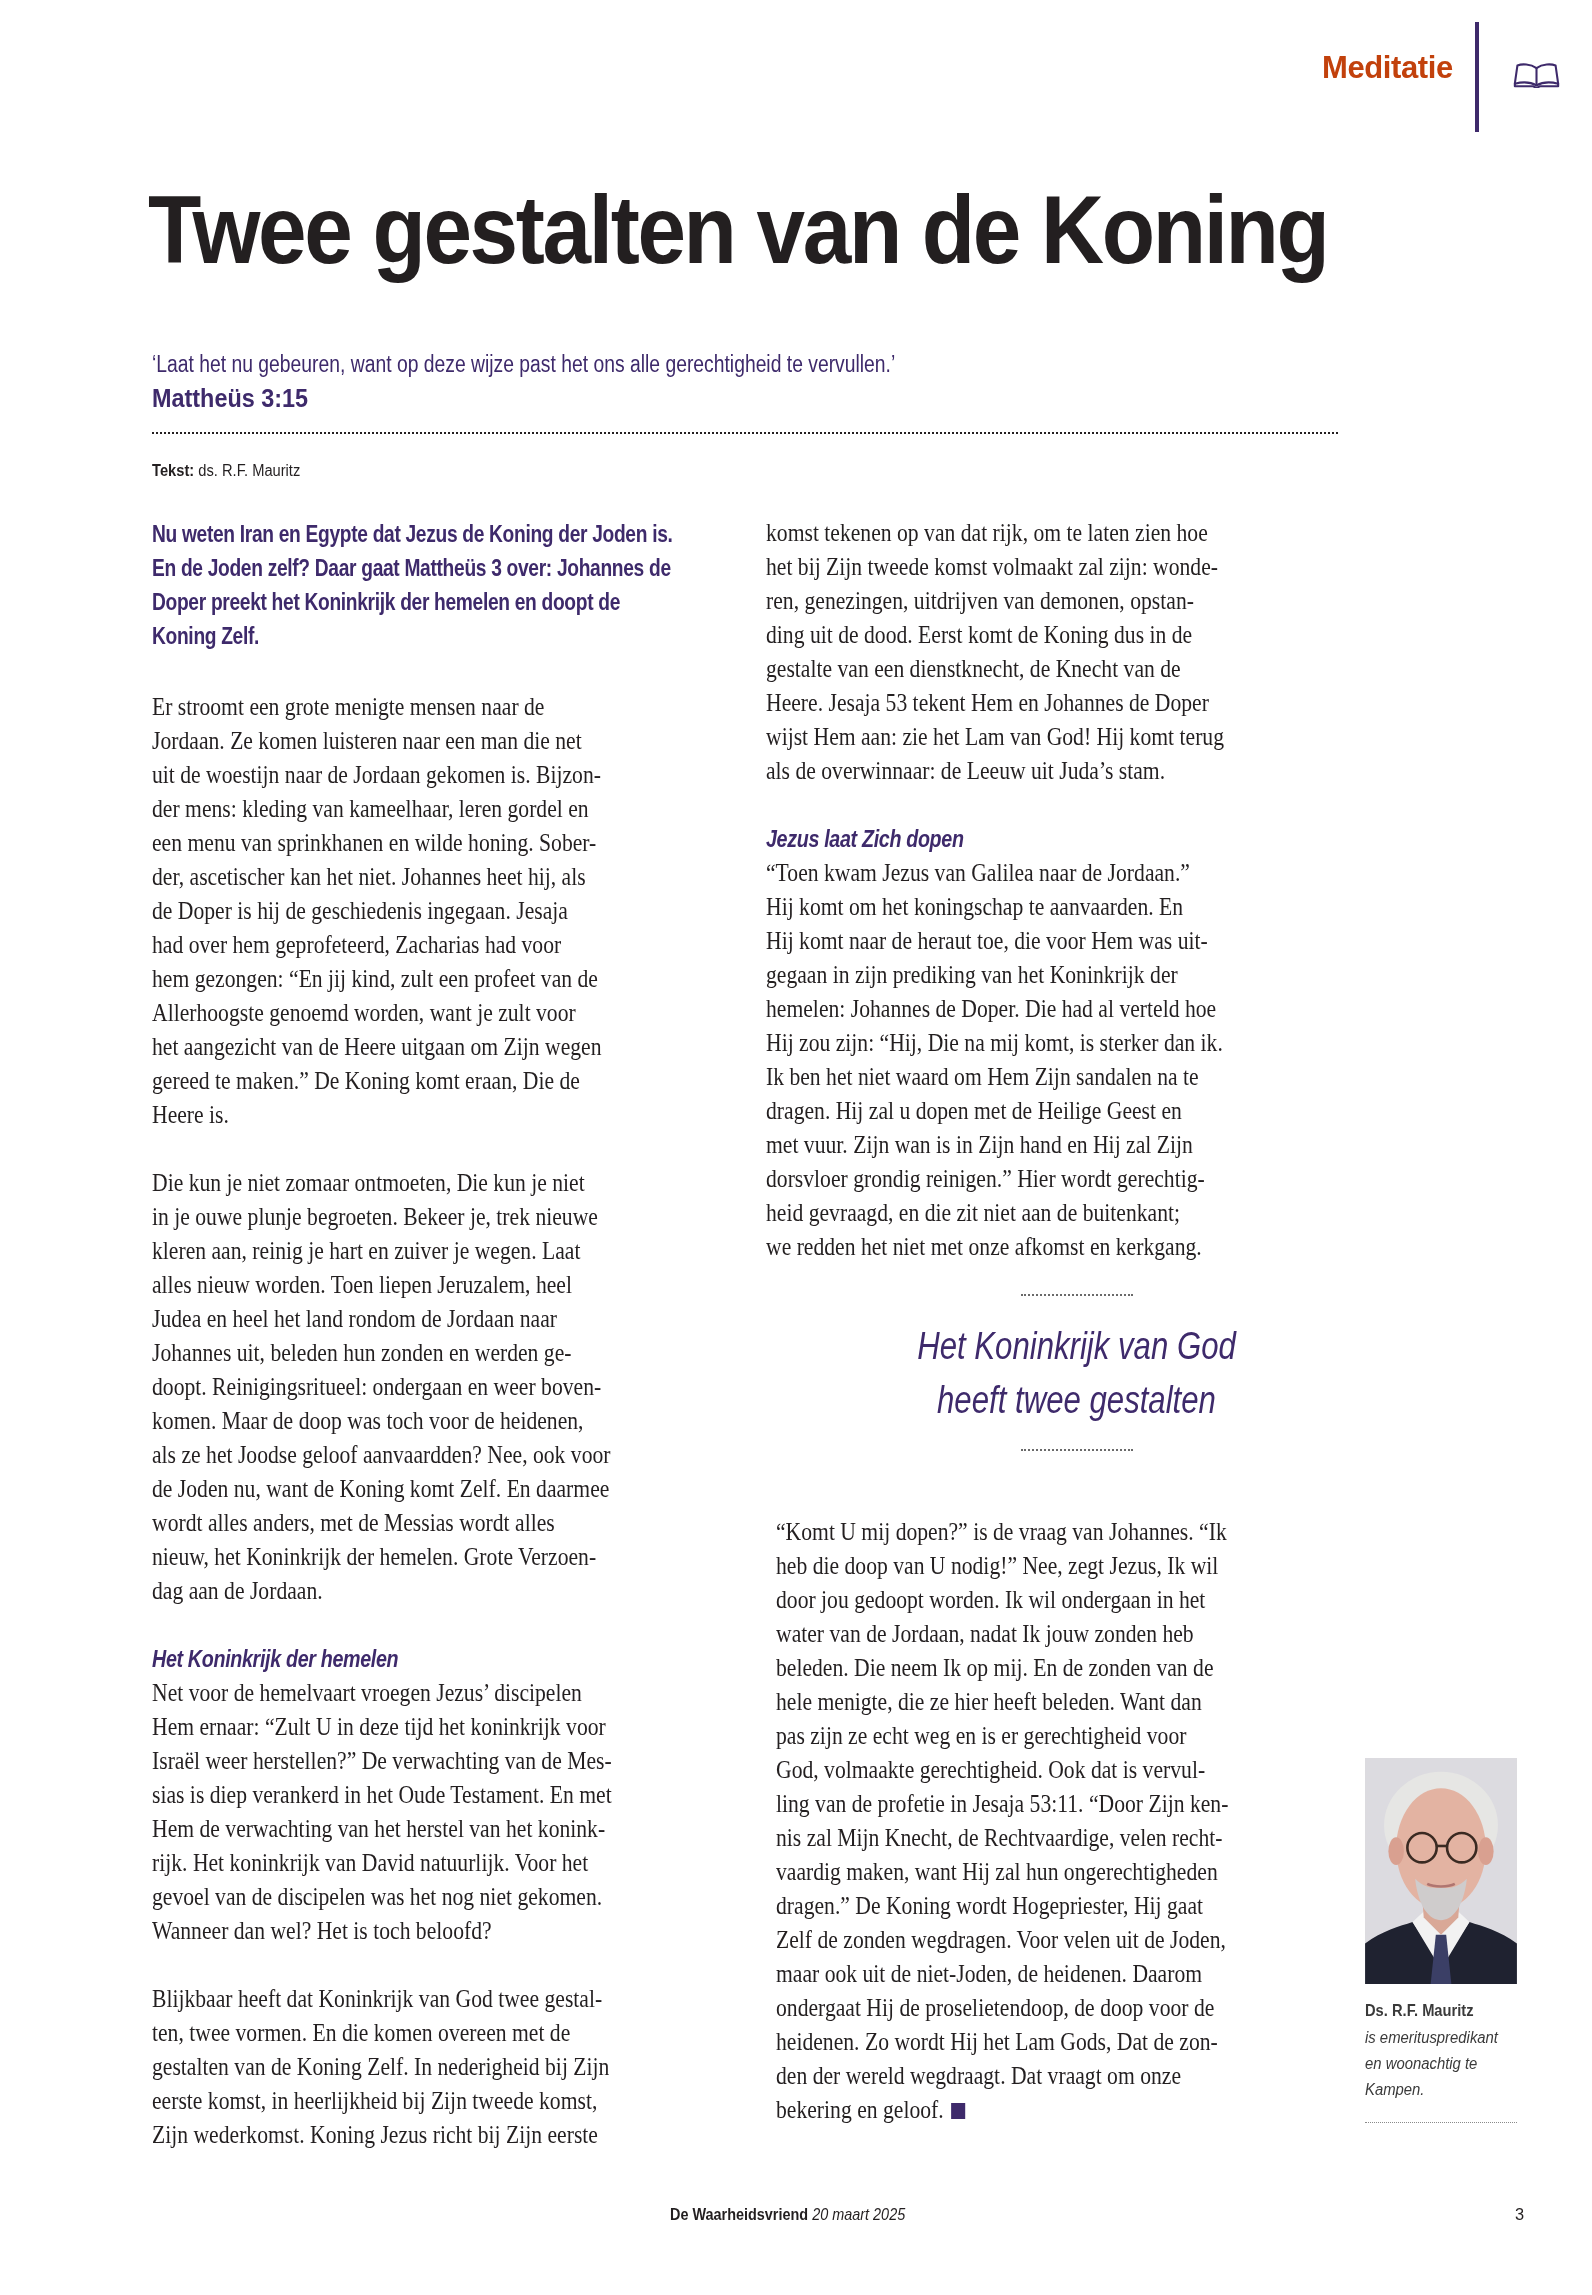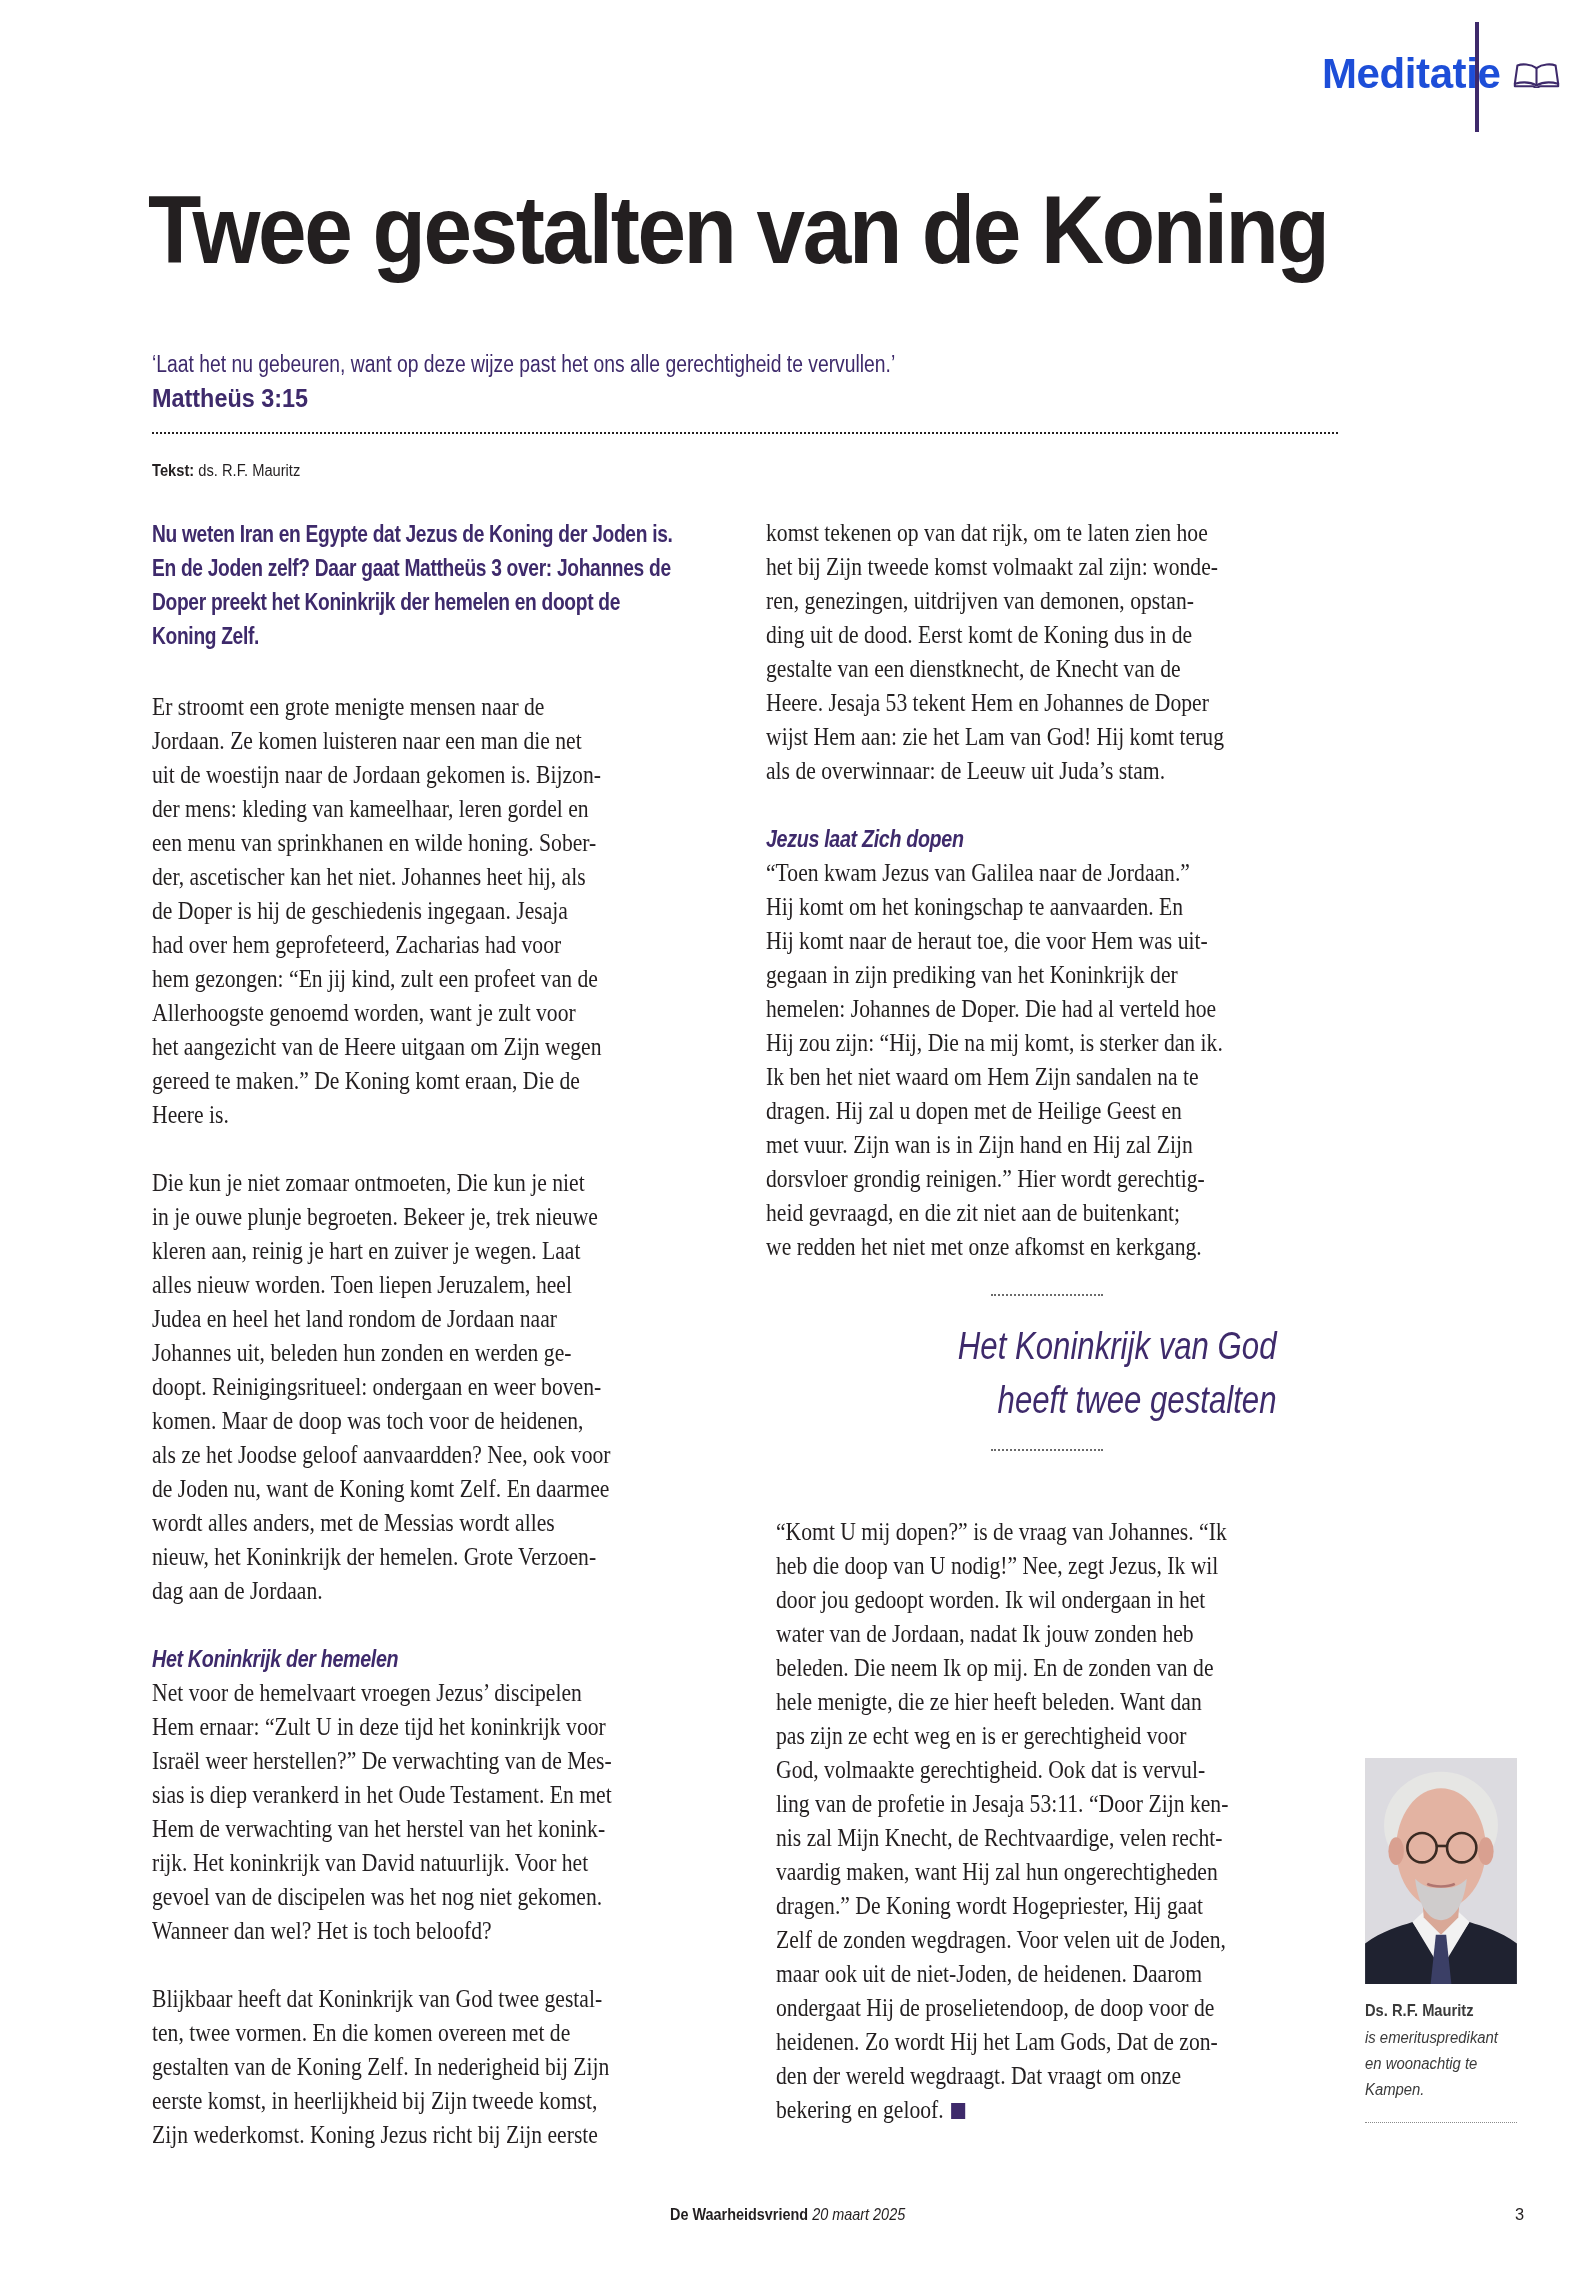--- a/index.html
+++ b/index.html
@@ -1,21 +1,21 @@
 <!DOCTYPE html>
 <html style="font-size:14px"><head>
 <meta charset="utf-8">
 <style>
   html, body { margin: 0; padding: 0; background: #ffffff; }
   body { width: 1592px; height: 2295px; position: relative; overflow: hidden; color: #231f20; }
   .abs { position: absolute; }
   .sans { font-family: "Liberation Sans", "DejaVu Sans", sans-serif; }
 
   
-  #section-label { left: 1322px; top: 50px; font-size: 42px; font-weight: bold; color: #1d4ed8; letter-spacing: -0.4px; }
+  #section-label { left: 1322px; top: 50px; font-size: 31px; font-weight: bold; color: #c2410c; letter-spacing: -0.4px; }
   #header-rule { left: 1475px; top: 21.6px; width: 3.5px; height: 110px; background: #3e2a6b; }
   #book-icon { left: 1513px; top: 62px; width: 47px; height: 26px; }
 
   
   #title { left: 148px; top: 181px; font-size: 97px; font-weight: bold; color: #231f20; letter-spacing: -2.6px; line-height: 1; transform: scaleX(0.9); transform-origin: left top; white-space: nowrap; }
 
   
   #verse-quote { left: 152px; top: 351px; font-size: 23px; color: #3e2a6b; transform: scaleX(0.84); transform-origin: left top; white-space: nowrap; }
   #verse-ref { left: 152px; top: 383px; font-size: 26px; font-weight: bold; color: #3e2a6b; transform: scaleX(0.9); transform-origin: left top; white-space: nowrap; }
   #top-dots { left: 152px; top: 432px; width: 1186px; height: 0; border-top: 2.6px dotted #231f20; }
@@ -28,21 +28,21 @@
   .line { display: block; white-space: nowrap; }
   .serif-line { font-family: "Liberation Serif", "DejaVu Serif", serif; transform: scaleX(0.88); transform-origin: left center; }
   #col-left { left: 152px; top: 517px; }
   #col-right { left: 766px; top: 516px; }
 
   .intro-line { font-family: "Liberation Sans", "DejaVu Sans", sans-serif; font-weight: bold; color: #3e2a6b; font-size: 24px; line-height: 34px; transform: scaleX(0.8); transform-origin: left center; letter-spacing: -0.4px; }
   .subhead { font-family: "Liberation Sans", "DejaVu Sans", sans-serif; font-weight: bold; font-style: italic; color: #3e2a6b; font-size: 24px; line-height: 34px; transform: scaleX(0.82); transform-origin: left center; white-space: nowrap; letter-spacing: -0.4px; }
   .gap { height: 34px; }
 
   
-  #pull-quote { left: 766px; top: 1294px; width: 561px; text-align: right; }
+  #pull-quote { left: 796px; top: 1294px; width: 561px; text-align: center; }
   .pq-dots { width: 112px; height: 0; border-top: 2.6px dotted #6a6a6a; margin: 0 auto; }
   .pq-line { display: block; font-family: "Liberation Sans", "DejaVu Sans", sans-serif; font-style: italic; color: #3e2a6b; font-size: 38px; line-height: 54px; white-space: nowrap; transform: scaleX(0.82); }
   #pq-text { margin: 23px 0 21.6px 0; }
 
   .end-mark { display: inline-block; width: 15.5px; height: 15.5px; background: #3e2a6b; margin-left: 8.6px; vertical-align: -0.9px; }
 
   
   #author-photo { left: 1365px; top: 1758px; width: 152px; height: 226px; background: #d9d8de; overflow: hidden; }
   #author-name { left: 1365px; top: 2000px; font-size: 17.3px; font-weight: bold; color: #3a3a3a; transform: scaleX(0.85); transform-origin: left top; white-space: nowrap; }
   .author-bio { position: absolute; left: 1365px; font-size: 17.3px; font-style: italic; color: #3a3a3a; transform: scaleX(0.86); transform-origin: left top; white-space: nowrap; }

